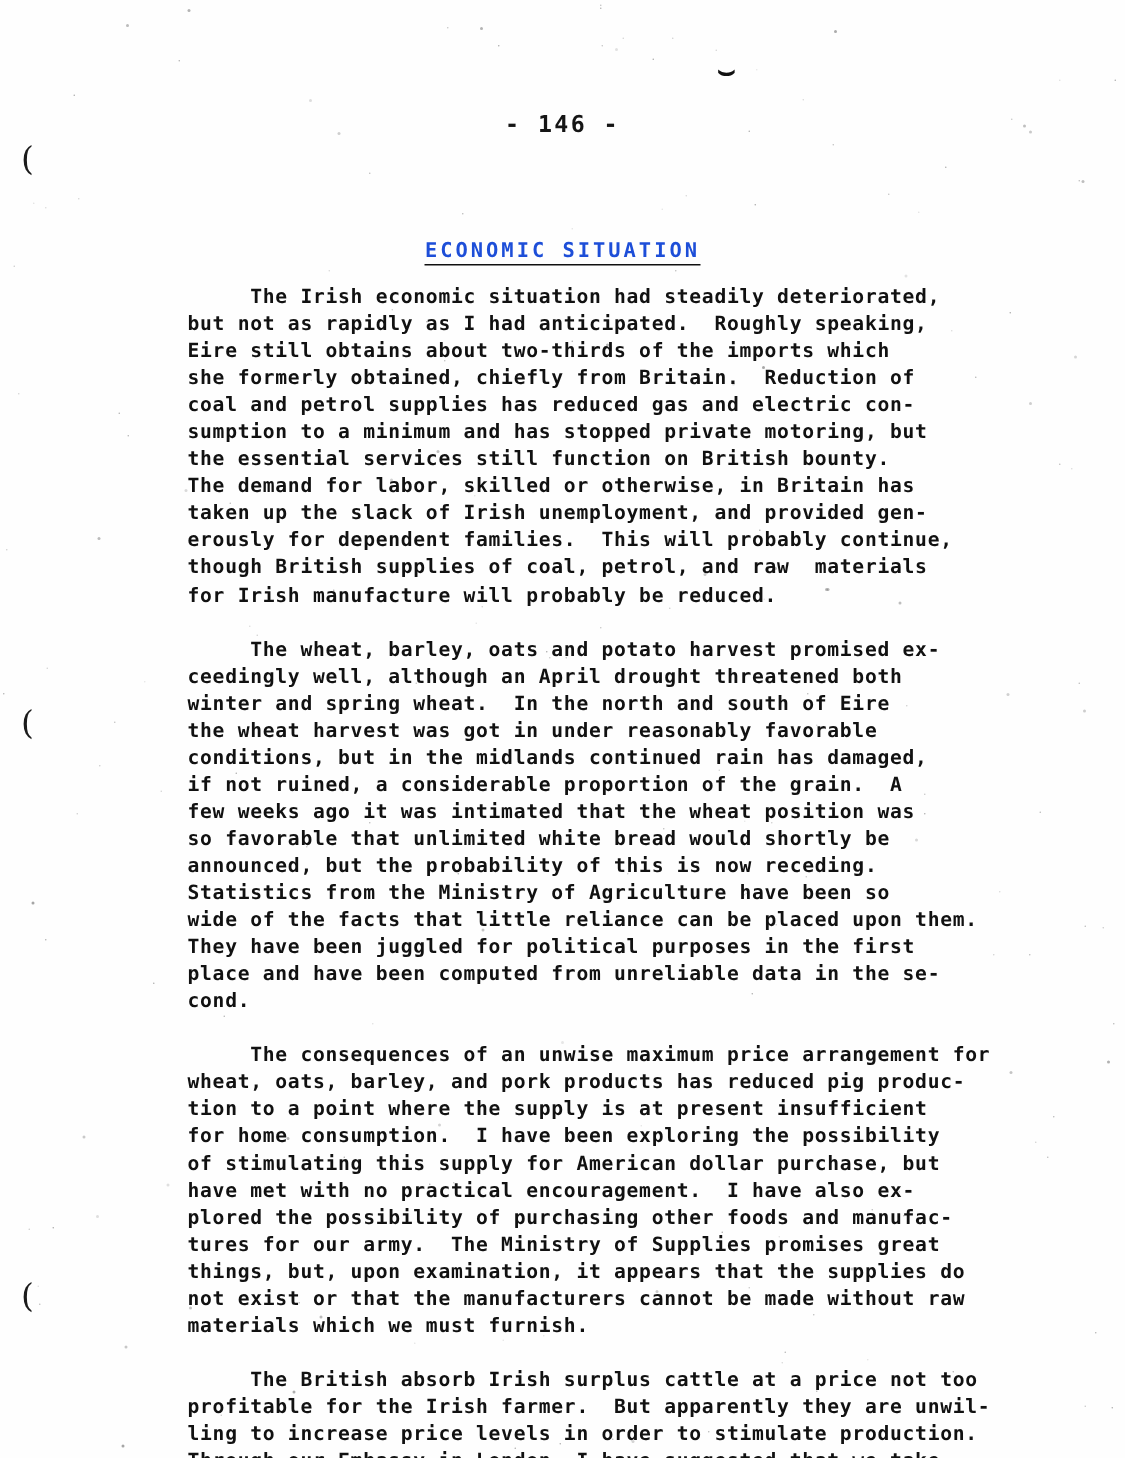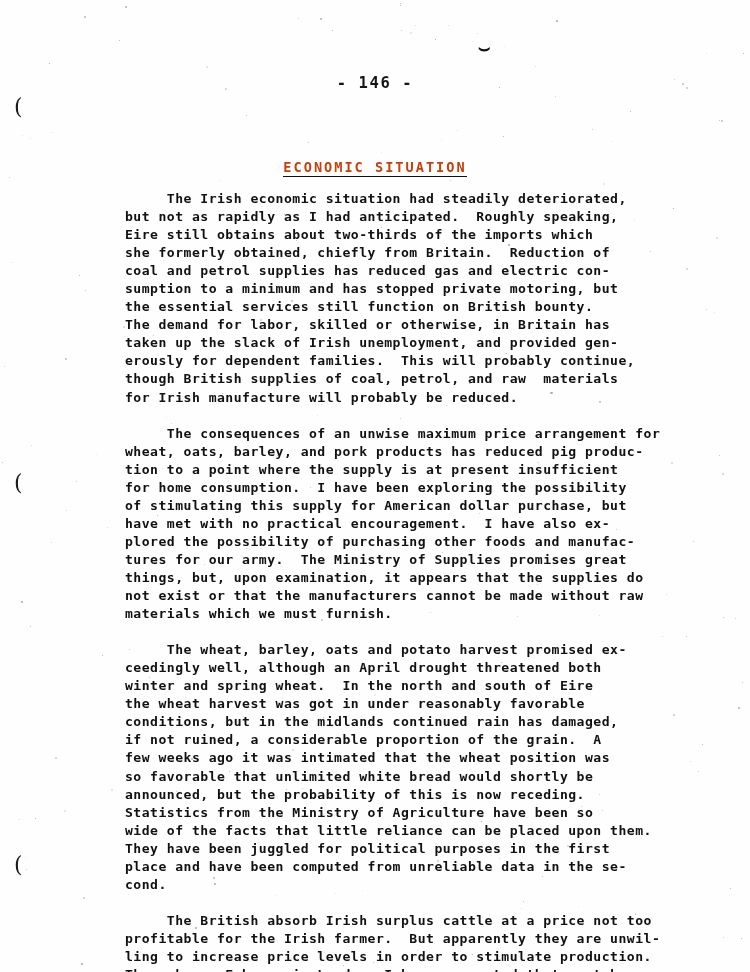--- a/index.html
+++ b/index.html
@@ -41,21 +41,21 @@
   }
 
   .doc-title {
     position: absolute;
     top: 159px;
     left: 0;
     width: 750px;
     text-align: center;
     font-size: 13.6px;
     letter-spacing: 2.0px;
-    color: #c2410c;
+    color: #1d4ed8;
     font-weight: bold;
   }
   .doc-title span {
     border-bottom: 1.6px solid #101010;
     padding-bottom: 1px;
   }
 
   .body-text {
     position: absolute;
     top: 190px;
@@ -321,44 +321,44 @@
 but not as rapidly as I had anticipated.  Roughly speaking,
 Eire still obtains about two-thirds of the imports which
 she formerly obtained, chiefly from Britain.  Reduction of
 coal and petrol supplies has reduced gas and electric con-
 sumption to a minimum and has stopped private motoring, but
 the essential services still function on British bounty.
 The demand for labor, skilled or otherwise, in Britain has
 taken up the slack of Irish unemployment, and provided gen-
 erously for dependent families.  This will probably continue,
 though British supplies of coal, petrol, and raw  materials
-for Irish manufacture will probably be reduced.</p><p class="para">     The consequences of an unwise maximum price arrangement for
-wheat, oats, barley, and pork products has reduced pig produc-
-tion to a point where the supply is at present insufficient
-for home consumption.  I have been exploring the possibility
-of stimulating this supply for American dollar purchase, but
-have met with no practical encouragement.  I have also ex-
-plored the possibility of purchasing other foods and manufac-
-tures for our army.  The Ministry of Supplies promises great
-things, but, upon examination, it appears that the supplies do
-not exist or that the manufacturers cannot be made without raw
-materials which we must furnish.</p><p class="para">     The wheat, barley, oats and potato harvest promised ex-
+for Irish manufacture will probably be reduced.</p><p class="para">     The wheat, barley, oats and potato harvest promised ex-
 ceedingly well, although an April drought threatened both
 winter and spring wheat.  In the north and south of Eire
 the wheat harvest was got in under reasonably favorable
 conditions, but in the midlands continued rain has damaged,
 if not ruined, a considerable proportion of the grain.  A
 few weeks ago it was intimated that the wheat position was
 so favorable that unlimited white bread would shortly be
 announced, but the probability of this is now receding.
 Statistics from the Ministry of Agriculture have been so
 wide of the facts that little reliance can be placed upon them.
 They have been juggled for political purposes in the first
 place and have been computed from unreliable data in the se-
-cond.</p><p class="para">     The British absorb Irish surplus cattle at a price not too
+cond.</p><p class="para">     The consequences of an unwise maximum price arrangement for
+wheat, oats, barley, and pork products has reduced pig produc-
+tion to a point where the supply is at present insufficient
+for home consumption.  I have been exploring the possibility
+of stimulating this supply for American dollar purchase, but
+have met with no practical encouragement.  I have also ex-
+plored the possibility of purchasing other foods and manufac-
+tures for our army.  The Ministry of Supplies promises great
+things, but, upon examination, it appears that the supplies do
+not exist or that the manufacturers cannot be made without raw
+materials which we must furnish.</p><p class="para">     The British absorb Irish surplus cattle at a price not too
 profitable for the Irish farmer.  But apparently they are unwil-
 ling to increase price levels in order to stimulate production.
 Through our Embassy in London, I have suggested that we take
 over the whole purchase of Irish food supplies for the duration
 of the emergency, in order that we might raise prices and impose
 an economy which would result in highly stimulated production</p></div>
 
   <div class="marginalia-layer">
       <div class="margin-mark" style="left: 14px; top: 96px;">(</div>
       <div class="margin-mark" style="left: 14px; top: 472px;">(</div>

